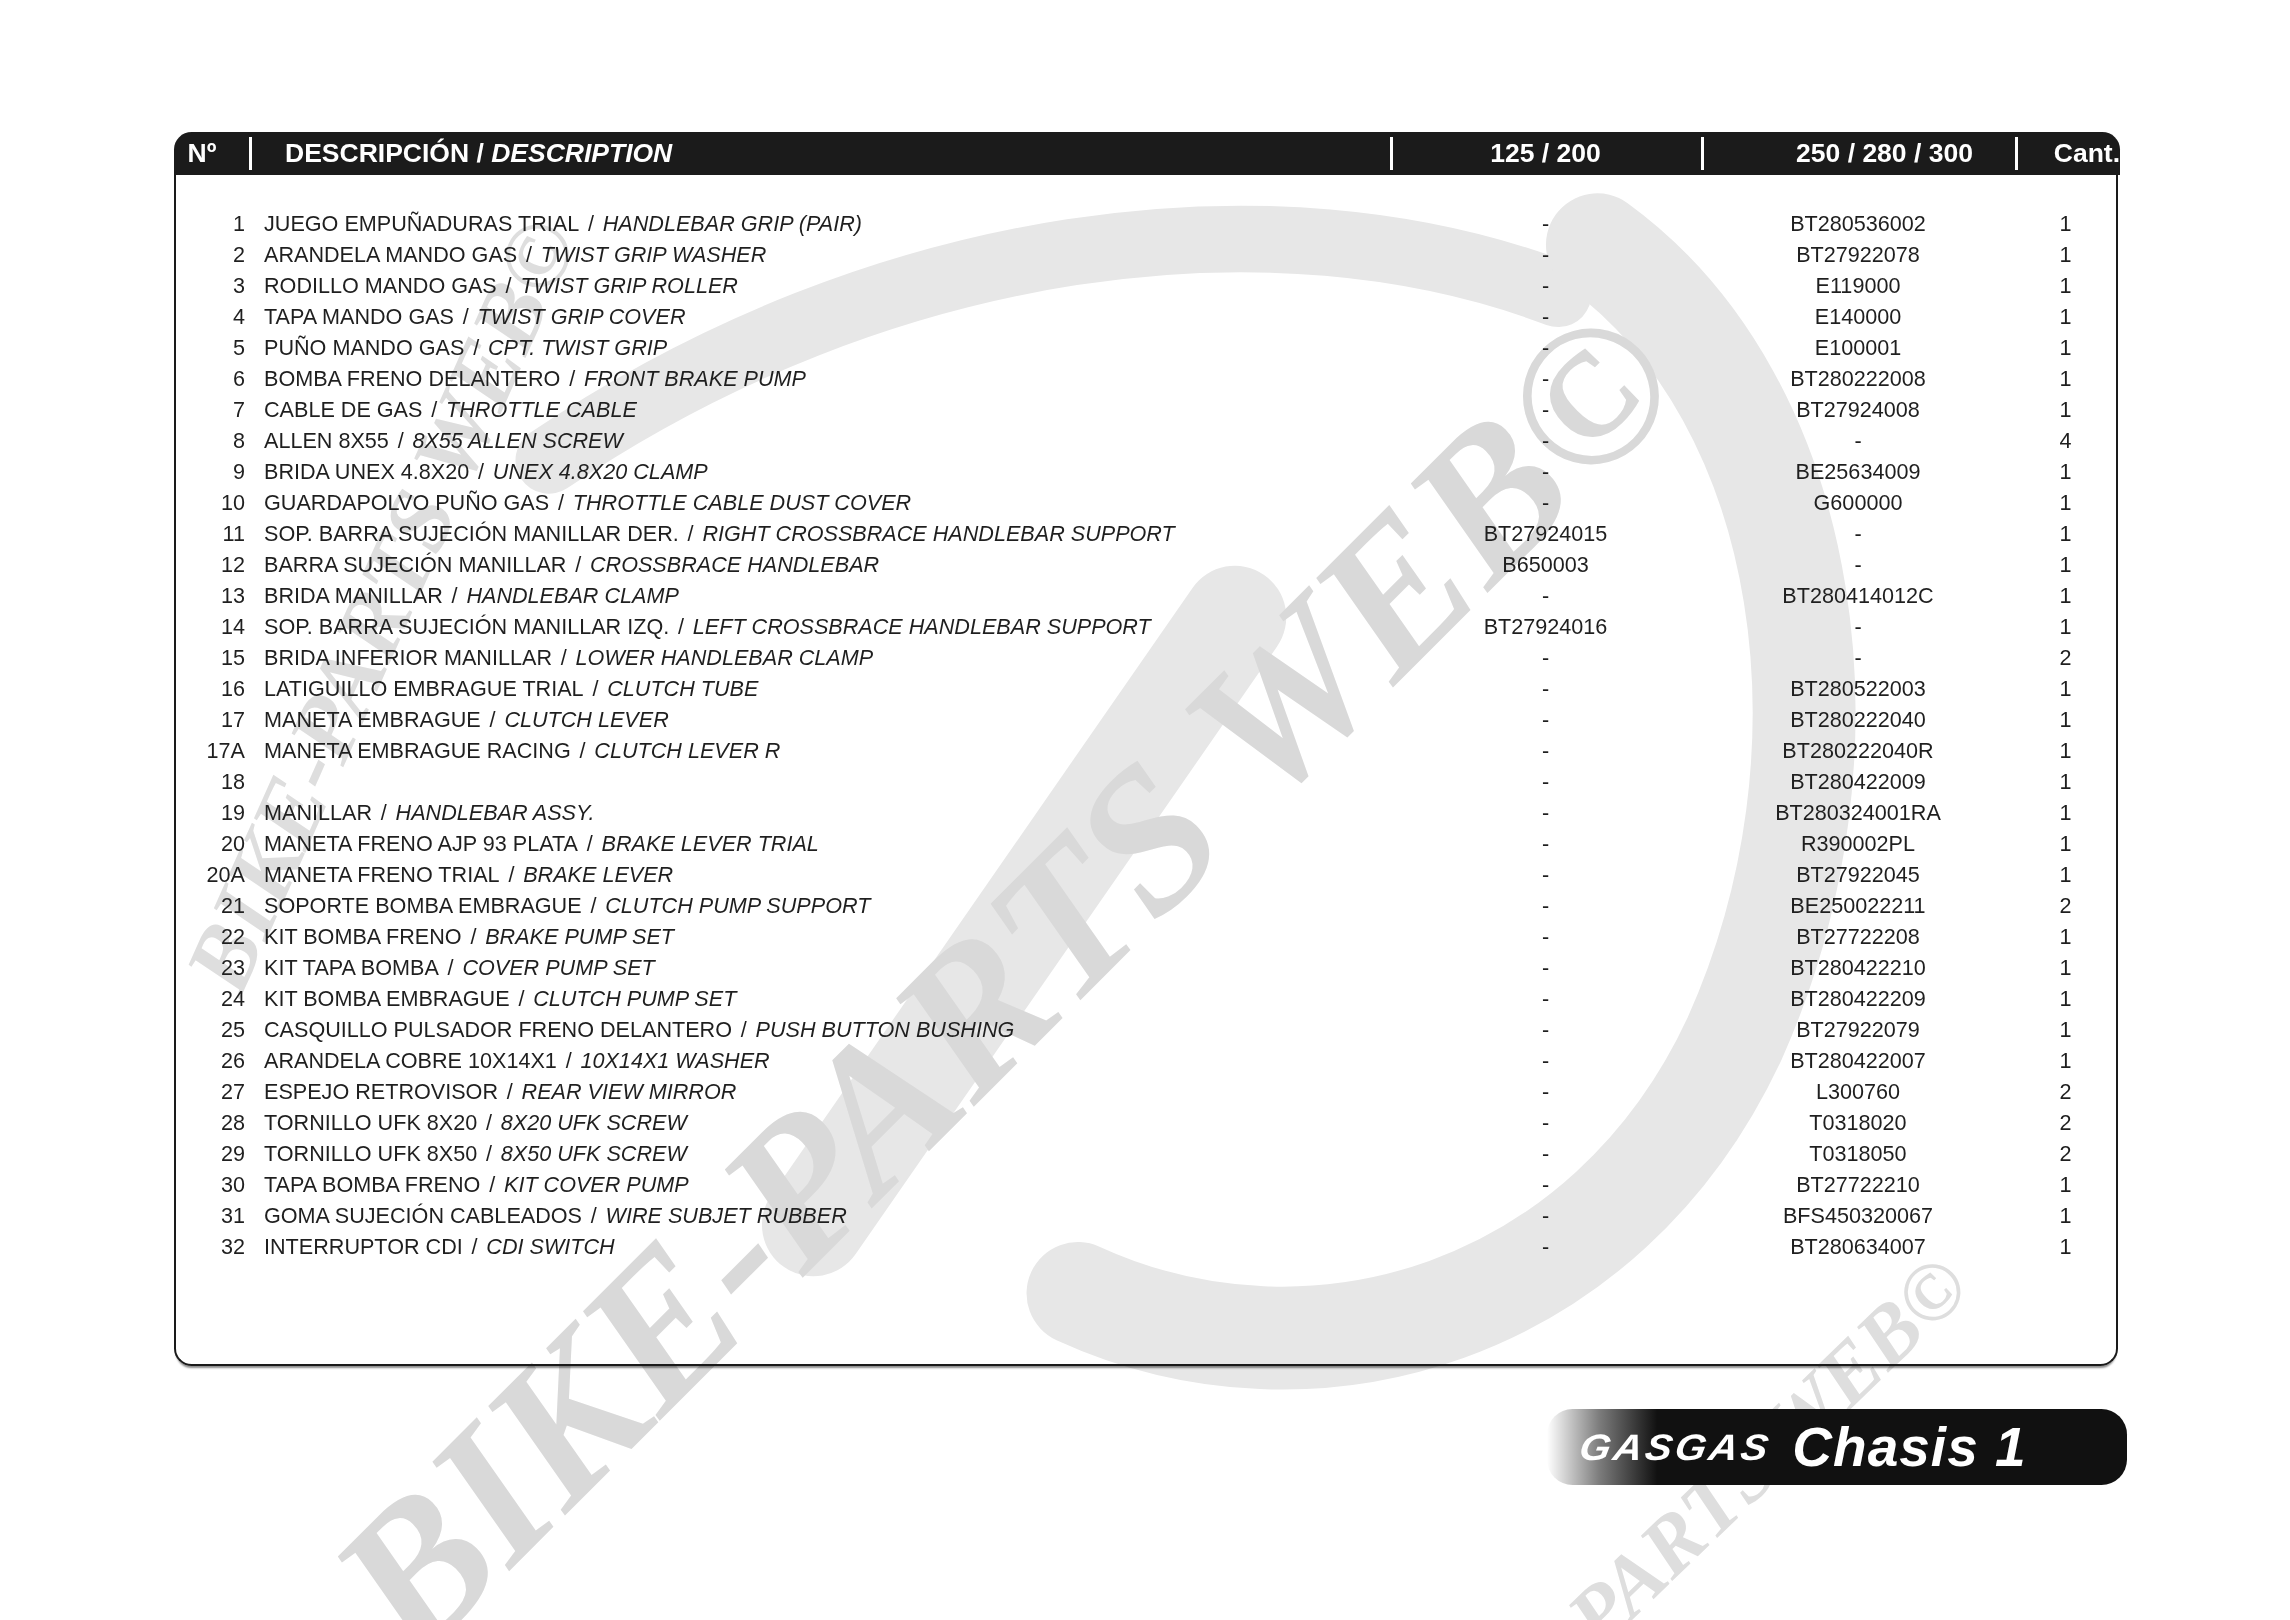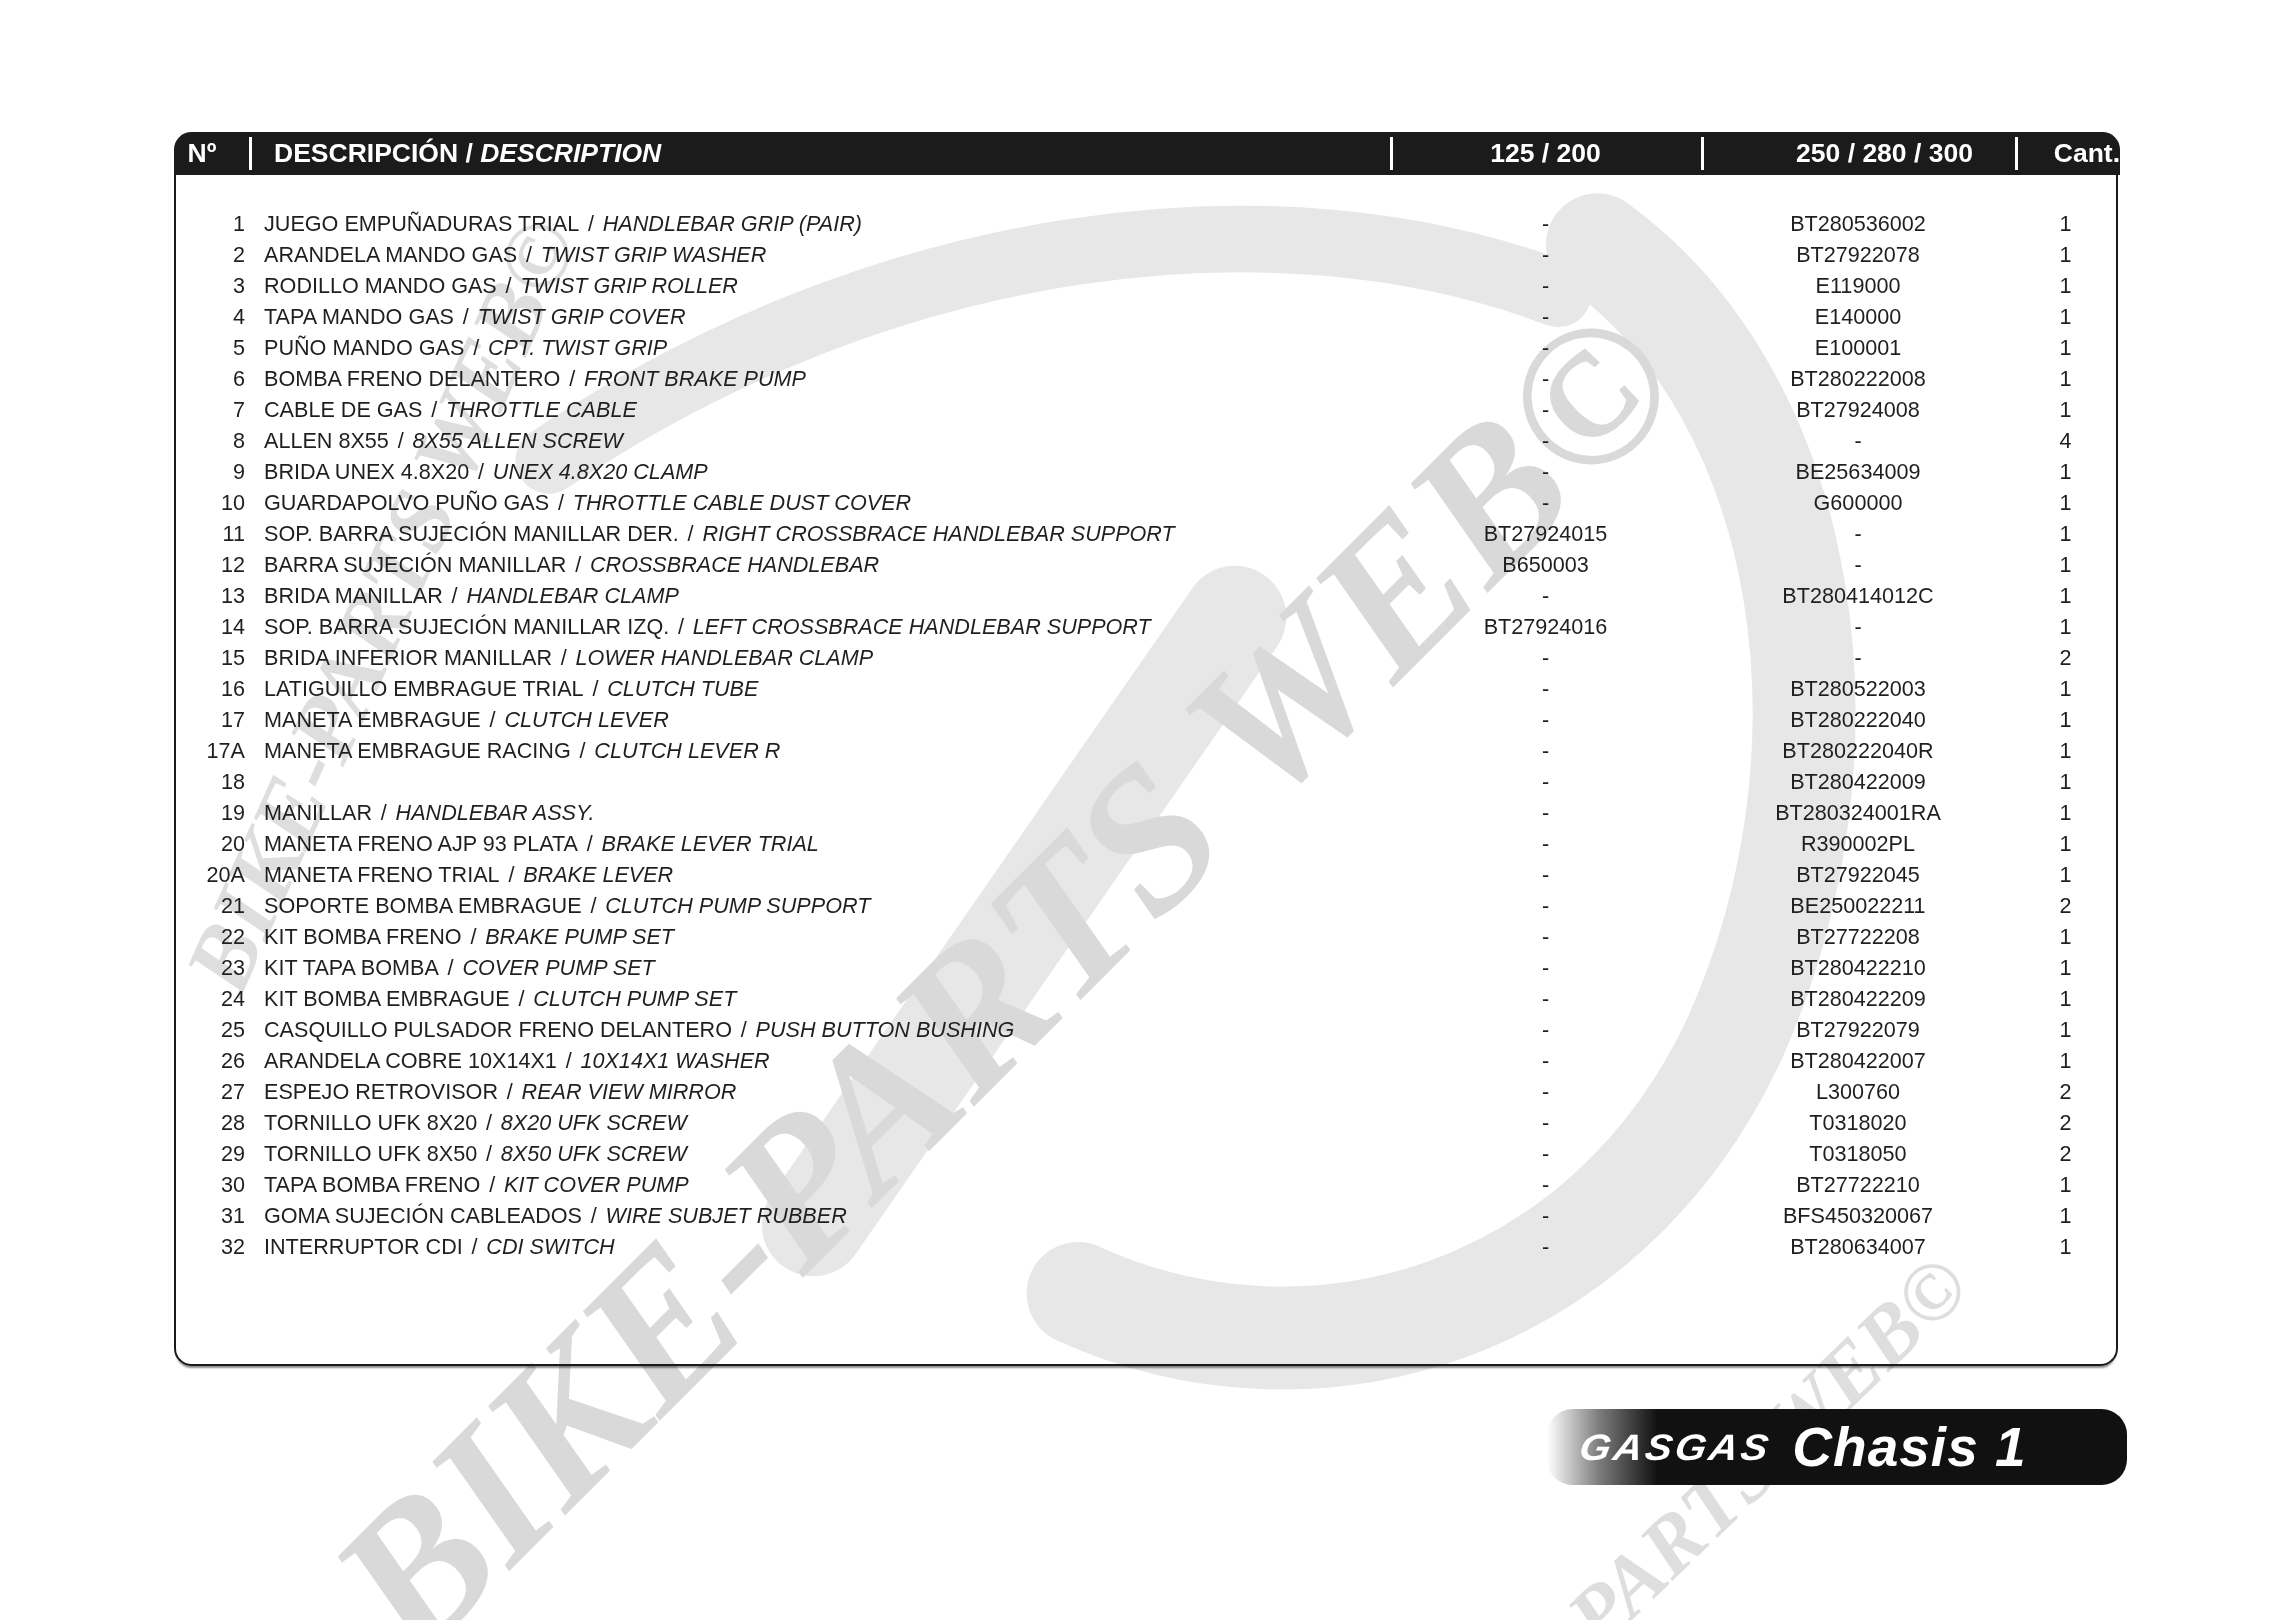--- a/index.html
+++ b/index.html
@@ -30,21 +30,21 @@
   .t-header{
     position:absolute;left:174px;top:132px;width:1946px;height:43px;
     background:#1b1b1b;border-radius:17.6px 17.6px 0 0;
     color:#ffffff;z-index:3;
     font-weight:bold;font-size:26.5px;line-height:43px;
   }
   .t-header .vsep{position:absolute;top:4.9px;bottom:4.9px;width:2.9px;background:#ffffff;}
   .sep-1{left:75px;} .sep-2{left:1216px;} .sep-3{left:1527px;} .sep-4{left:1841px;}
   .th{position:absolute;top:0;height:43px;white-space:nowrap;}
   .th-no{left:0;width:56px;text-align:center;}
-  .th-desc{left:100px;text-align:center;}
+  .th-desc{left:111px;text-align:center;}
   .th-125{left:1216px;width:311px;text-align:center;}
   .th-250{left:1527px;width:367px;text-align:center;}
   .th-qty{left:1841px;width:105px;text-align:right;}
   .th .it{font-style:italic;}
   .t-body{
     position:absolute;left:174px;top:175px;width:1940px;height:1189px;
     border:2.9px solid #1a1a1a;border-top:none;
     border-radius:0 0 17.6px 17.6px;
     box-shadow:0 3.9px 2px -2px rgba(0,0,0,0.45);
     z-index:2;background:transparent;

